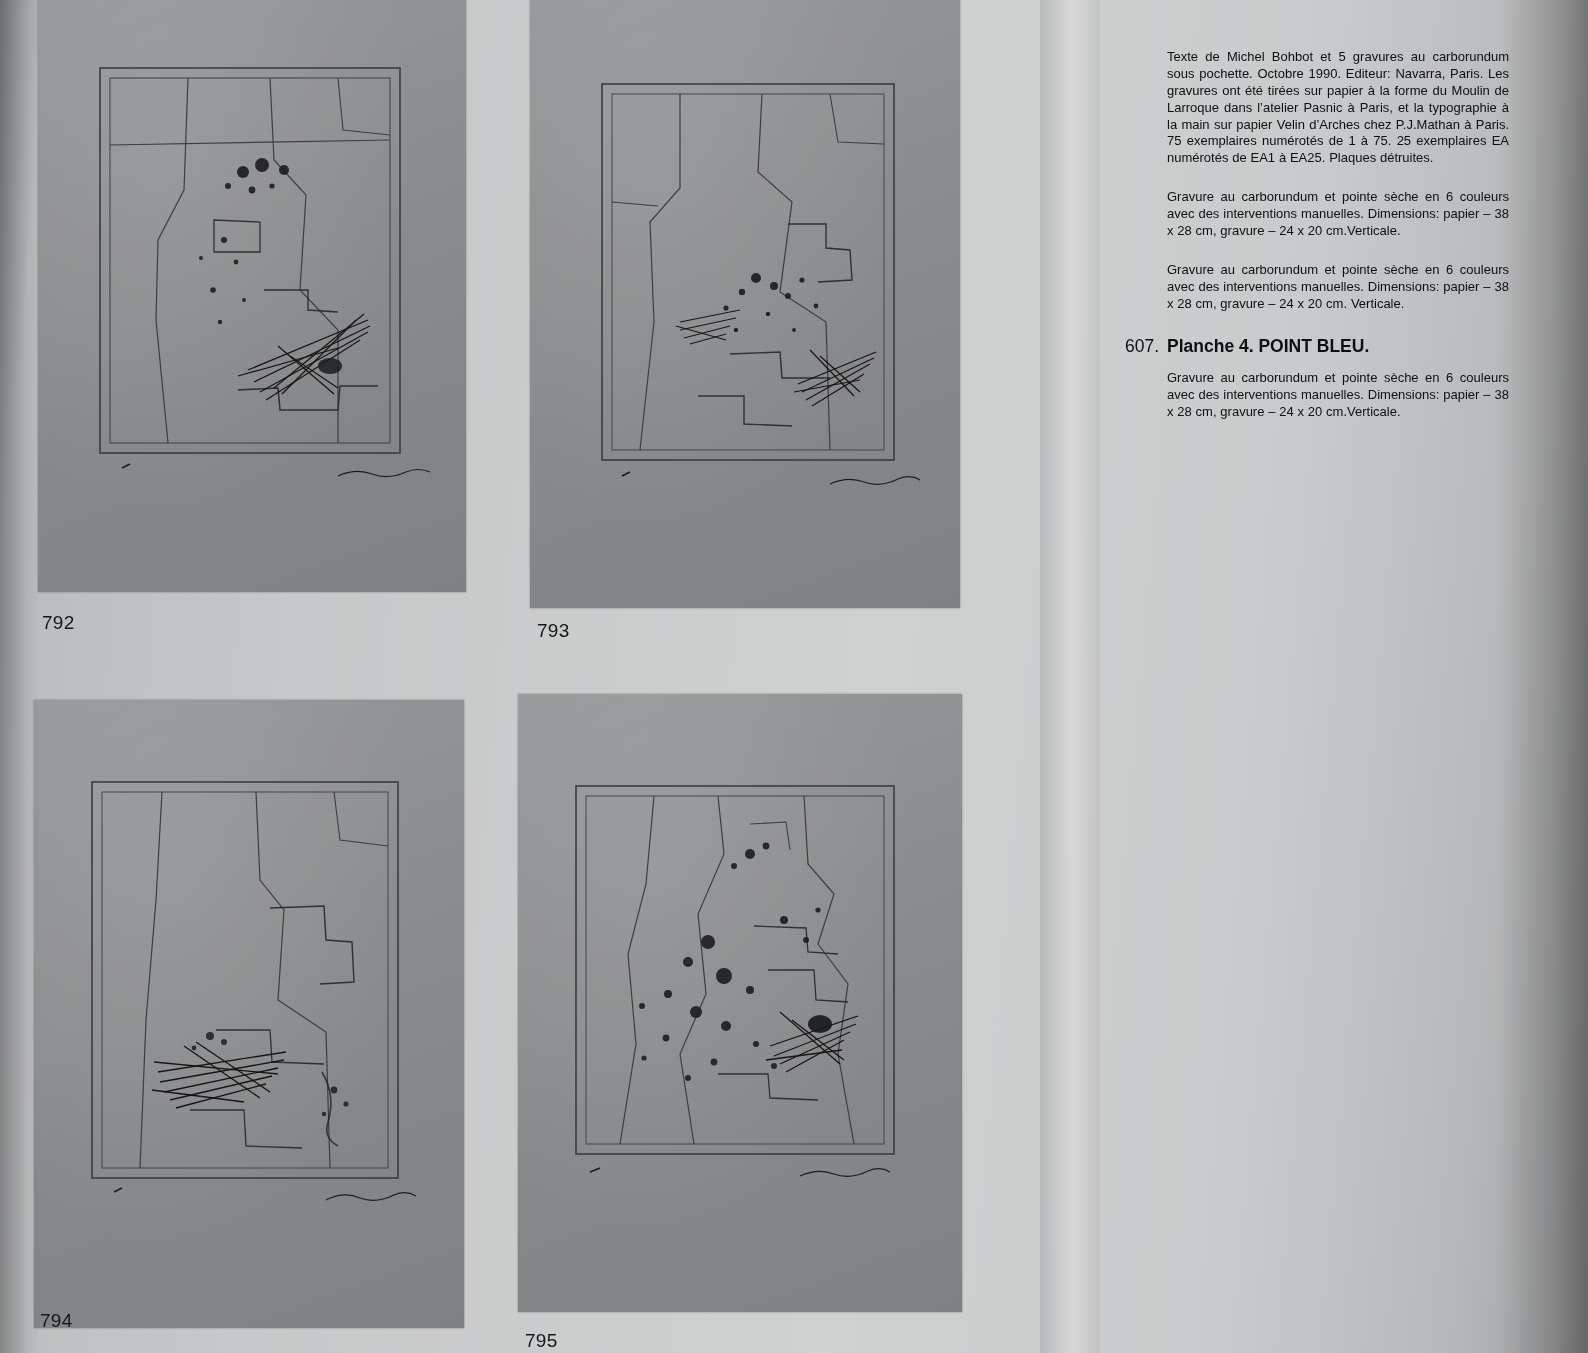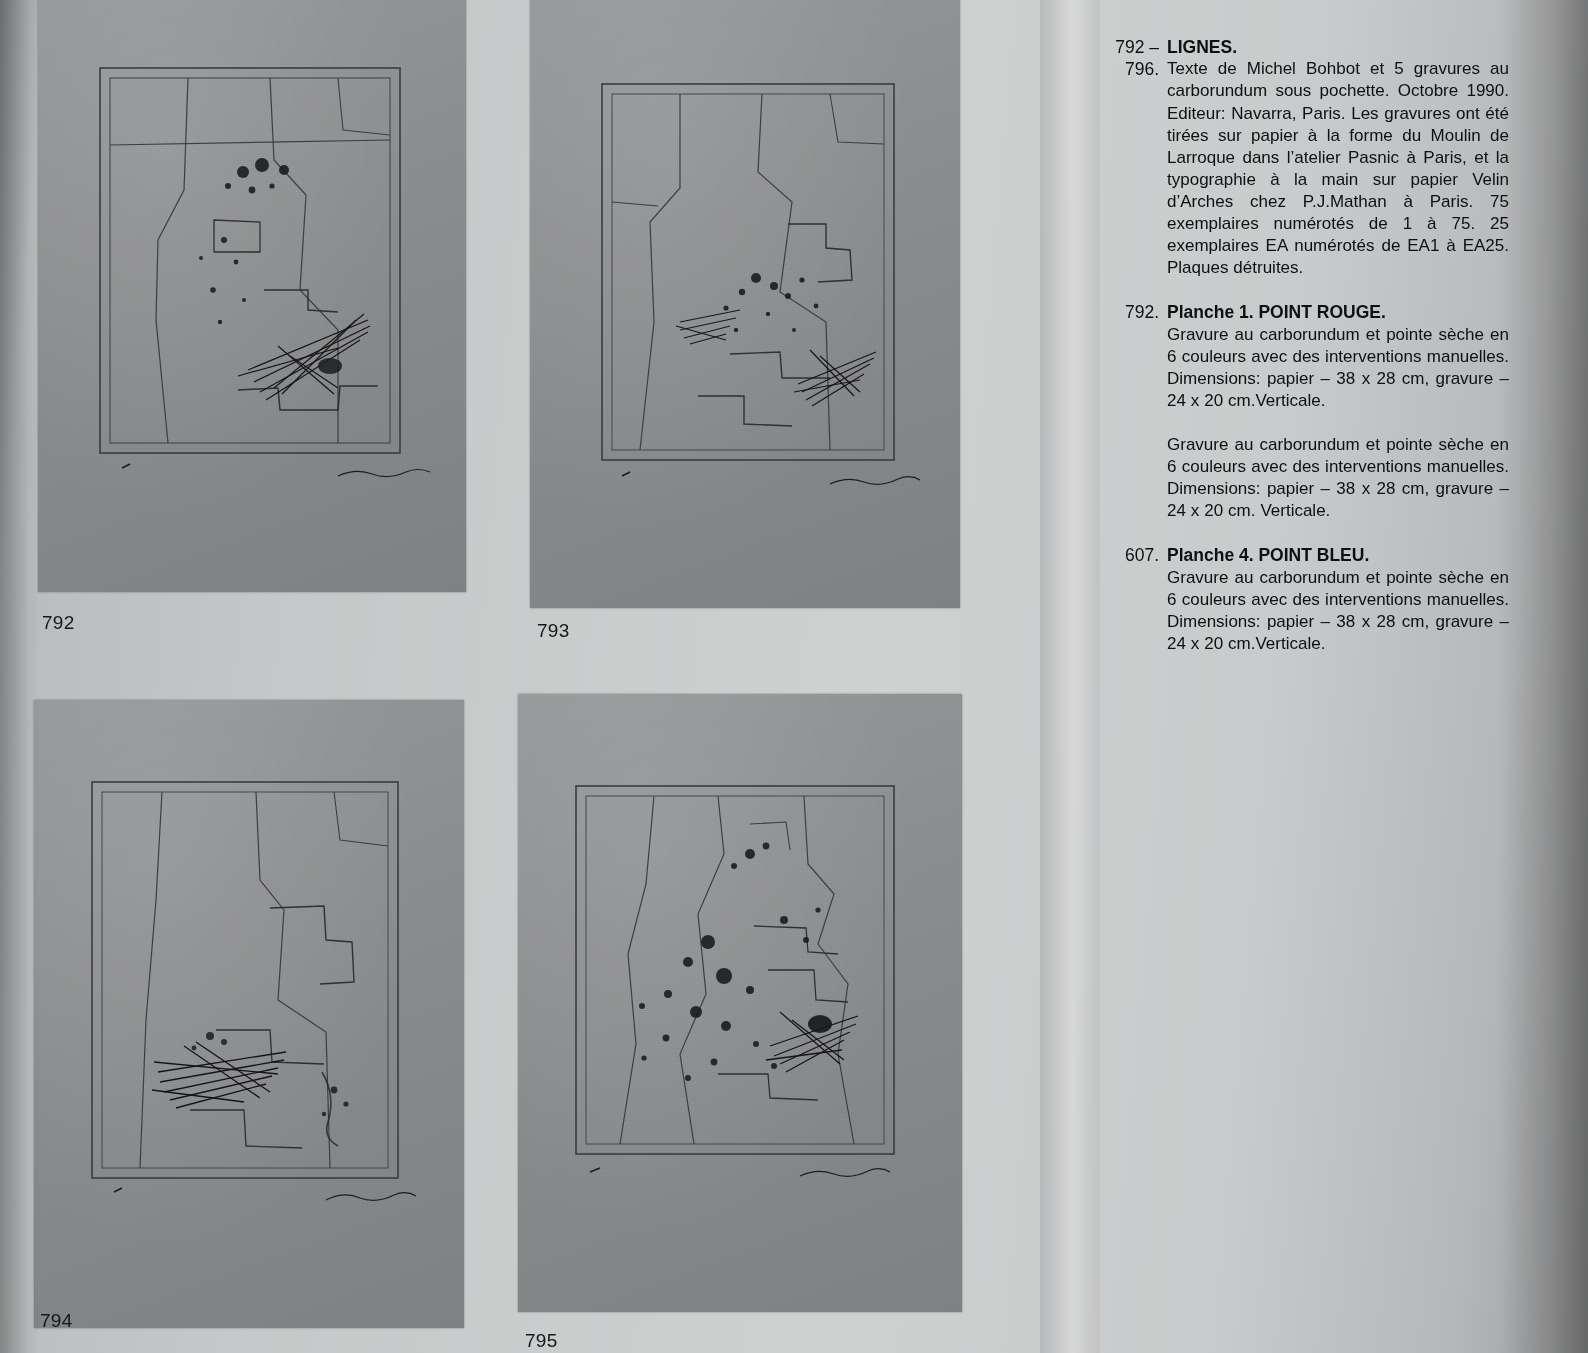--- a/index.html
+++ b/index.html
@@ -86,26 +86,27 @@
     font-weight: normal;
   }
   .head-title {
     display: block;
     margin-left: 72px;
     font-weight: bold;
     font-size: 17.5px;
   }
   .body-text {
     margin-left: 72px;
-    font-size: 17px;
+    font-size: 13px;
     line-height: 1.30;
     text-align: justify;
     text-justify: inter-word;
     word-spacing: .2px;
     padding-right: 6px;
+    margin-top: 13px;
   }
   .block-lignes .body-text { margin-left: 72px; }
   .spacer-top { height: 36px; }
 
   
   .shadow-right {
     position: absolute;
     right: 0; top: 0;
     width: 90px; height: 100%;
     background: linear-gradient(90deg, rgba(0,0,0,0) 0%, rgba(0,0,0,0.18) 60%, rgba(0,0,0,0.35) 100%);
@@ -318,32 +319,24 @@
 
   <div class="gutter"></div>
   <div class="shadow-left"></div>
   <div class="shadow-right"></div>
 
   <div class="textcol">
 
     <div class="spacer-top"></div>
 
     <div class="entry block-lignes">
-      <div class="entry-head">
-        <span class="num">792 – 796.</span>
-        <span class="head-title">LIGNES.</span>
-      </div>
       <div class="body-text">Texte de Michel Bohbot et 5 gravures au carborundum sous pochette. Octobre 1990. Editeur: Navarra, Paris. Les gravures ont été tirées sur papier à la forme du Moulin de Larroque dans l’atelier Pasnic à Paris, et la typographie à la main sur papier Velin d’Arches chez P.J.Mathan à Paris. 75 exemplaires numérotés de 1 à 75. 25 exemplaires EA  numérotés de EA1 à EA25.  Plaques détruites.</div>
     </div>
 
     <div class="entry" style="margin-top:22px;">
-      <div class="entry-head">
-        <span class="num">792.</span>
-        <span class="head-title">Planche 1. POINT ROUGE.</span>
-      </div>
       <div class="body-text">Gravure au carborundum et pointe sèche en 6 couleurs avec des interventions manuelles.  Dimensions: papier – 38 x 28 cm, gravure – 24 x 20 cm.Verticale.</div>
     </div>
 
     <div class="entry" style="margin-top:22px;">
       <div class="body-text">Gravure au carborundum et pointe sèche en 6 couleurs avec des interventions manuelles. Dimensions: papier – 38 x 28 cm, gravure – 24 x 20 cm. Verticale.</div>
     </div>
 
 
     <div class="entry" style="margin-top:22px;">
       <div class="entry-head">

